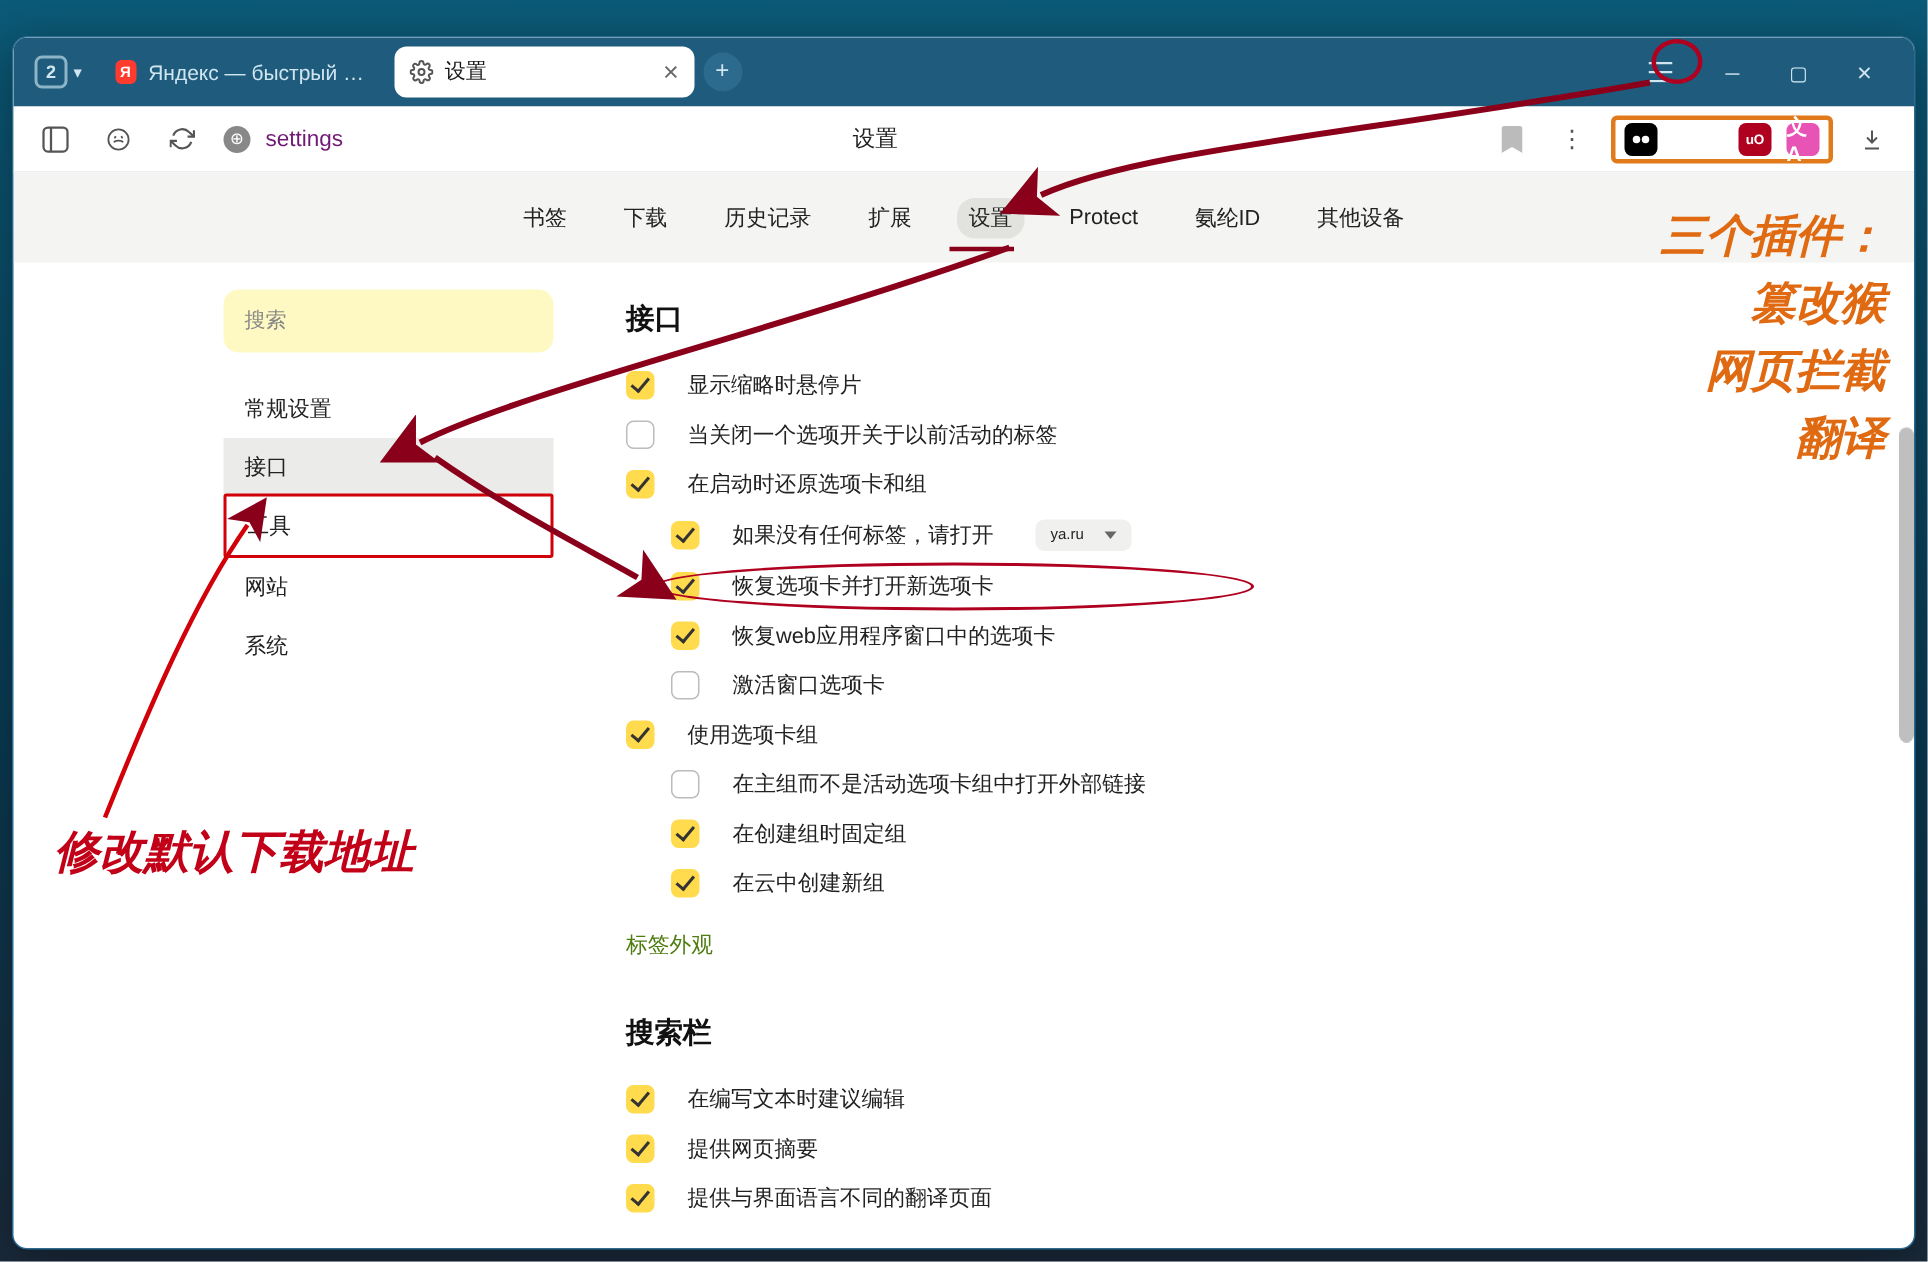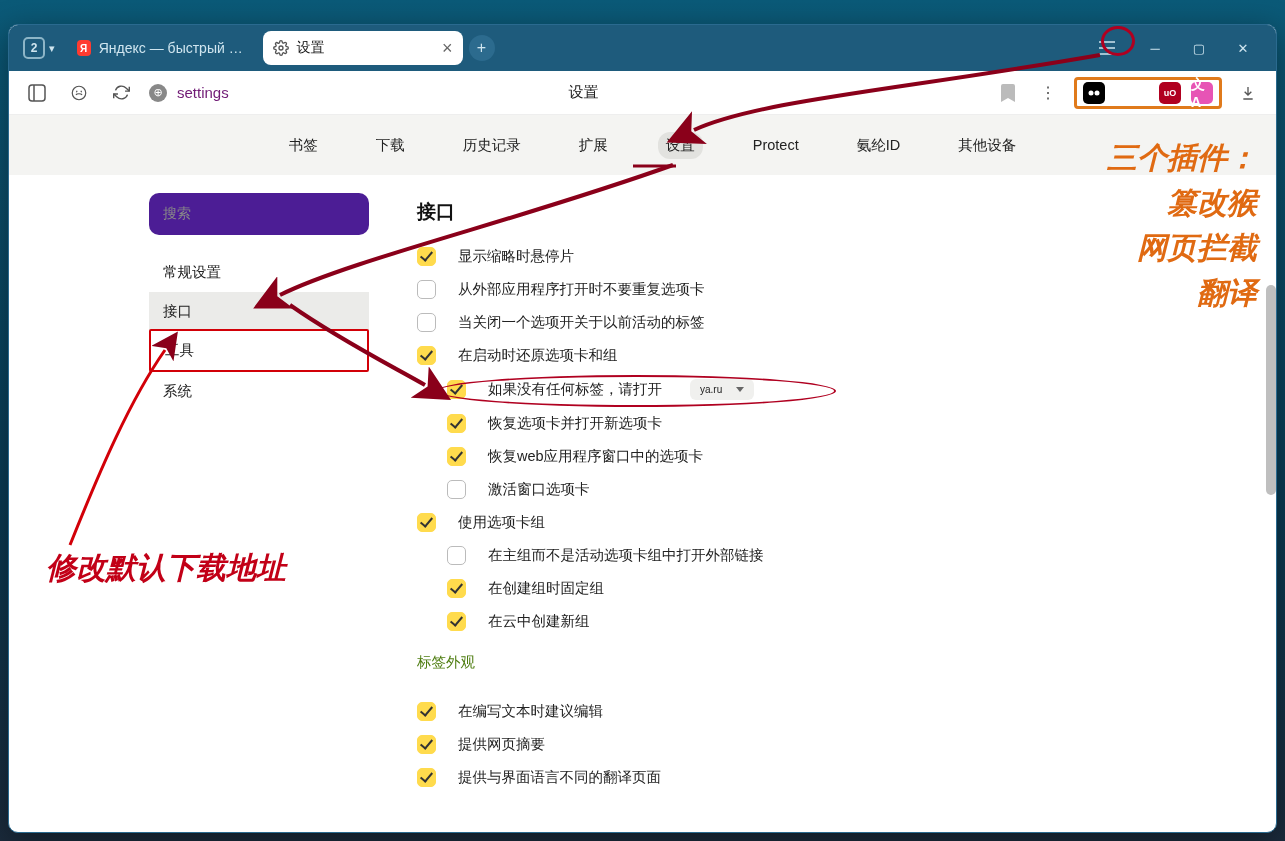--- a/index.html
+++ b/index.html
@@ -29,25 +29,25 @@
 .addr input { border: none; outline: none; font-size: 15px; color: #701a75; width: 180px; }
 .addr .title-mid { flex: 1; text-align: center; color: #222; font-size: 15px; margin-left: -180px; }
 .addr-right { display: flex; align-items: center; gap: 12px; }
 .ext-box { display: flex; align-items: center; gap: 10px; border: 3px solid #e07a1b; border-radius: 4px; padding: 2px 6px; }
 .ext-icon { width: 22px; height: 22px; border-radius: 5px; display:flex;align-items:center;justify-content:center; font-size: 14px; font-weight:700; }
 .ext-tm { background:#000;color:#fff; }
 .ext-ub { background:#b00020;color:#fff;font-size:9px;margin-left:44px; }
 .ext-tr { background:#e754b5;color:#fff; }
 .content { flex: 1; display: flex; flex-direction: column; overflow: hidden; position: relative; }
 .topnav { height: 60px; background: #f4f4f2; display: flex; align-items: center; justify-content: center; gap: 22px; font-size: 14.5px; }
-.topnav a { color: #222; padding: 4px 8px; border-radius: 12px; margin-left: 20px; }
+.topnav a { color: #222; padding: 4px 8px; border-radius: 12px; }
 .topnav a.active { background: #e2e2df; }
 .page { flex: 1; display: flex; padding: 18px 0 0 140px; overflow: hidden; min-height:0; }
 .sidebar { width: 220px; display: flex; flex-direction: column; gap: 0; }
-.search-pill { background: #4c1d95; border-radius: 10px; padding: 12px 14px; color: #888; font-size: 14px; margin-bottom: 18px; }
+.search-pill { background: #fef9c3; border-radius: 10px; padding: 12px 14px; color: #888; font-size: 14px; margin-bottom: 18px; }
 .side-item { padding: 10px 14px; font-size: 14.5px; color: #222; border-radius: 0; }
 .side-item.active { background: #ebebe9; }
 .side-item.highlight { border: 2px solid #d20008; border-radius: 2px; margin-top:-2px; }
 .main { flex: 1; padding: 0 40px 20px 48px; overflow-y: auto; max-height: 100%; }
 .section-h { font-size: 19px; font-weight: 600; color: #111; margin: 6px 0 22px; }
 .row,.subrow { display: flex; align-items: center; gap: 22px; font-size: 14.5px; color: #222; margin-bottom: 14px; }
 .subrow { margin-left: 30px; }
 .cb { width: 19px; height: 19px; border-radius: 5px; border: 1.5px solid #bbb; background: #fff; flex-shrink: 0; position:relative; }
 .cb.checked { background: #ffdb4d; border-color: #ffdb4d; }
 .cb.checked::after { content: ""; position: absolute; left: 5px; top: 1px; width: 5px; height: 10px; border: solid #333; border-width: 0 2px 2px 0; transform: rotate(40deg); }
@@ -162,33 +162,30 @@
       <a>氨纶ID</a>
       <a>其他设备</a>
     </div>
 
     <div class="page">
       <div class="sidebar">
         <div class="search-pill">搜索</div>
         <div class="side-item">常规设置</div>
         <div class="side-item active">接口</div>
         <div class="side-item highlight">工具</div>
+        <div class="side-item">网站</div>
         <div class="side-item">系统</div>
       </div>
 
       <div class="main">
         <div class="section-h">接口</div>
 
         <div class="row">
             <div class="cb checked"></div>
             <span>显示缩略时悬停片</span>
-          </div>
-        <div class="row">
-            <div class="cb"></div>
-            <span>从外部应用程序打开时不要重复选项卡</span>
           </div>
         <div class="row">
             <div class="cb"></div>
             <span>当关闭一个选项开关于以前活动的标签</span>
           </div>
         <div class="row">
             <div class="cb checked"></div>
             <span>在启动时还原选项卡和组</span>
           </div>
 
@@ -222,20 +219,21 @@
             <div class="cb checked"></div>
             <span>在创建组时固定组</span>
           </div>
         <div class="subrow">
             <div class="cb checked"></div>
             <span>在云中创建新组</span>
           </div>
 
         <a class="link">标签外观</a>
 
+        <div class="section-h">搜索栏</div>
         <div class="row">
             <div class="cb checked"></div>
             <span>在编写文本时建议编辑</span>
           </div>
         <div class="row">
             <div class="cb checked"></div>
             <span>提供网页摘要</span>
           </div>
         <div class="row">
             <div class="cb checked"></div>
@@ -271,13 +269,13 @@
 
 <div class="hamburger-circle"></div>
 
 <div class="anno orange" style="right:28px; top:135px;">
   <div>三个插件：</div>
   <div>篡改猴</div>
   <div>网页拦截</div>
   <div>翻译</div>
 </div>
 
-<div class="anno red" style="left:46px; top:548px;">修改默认下载地址</div>
+<div class="anno red" style="left:36px; top:548px;">修改默认下载地址</div>
 
 </body></html>

